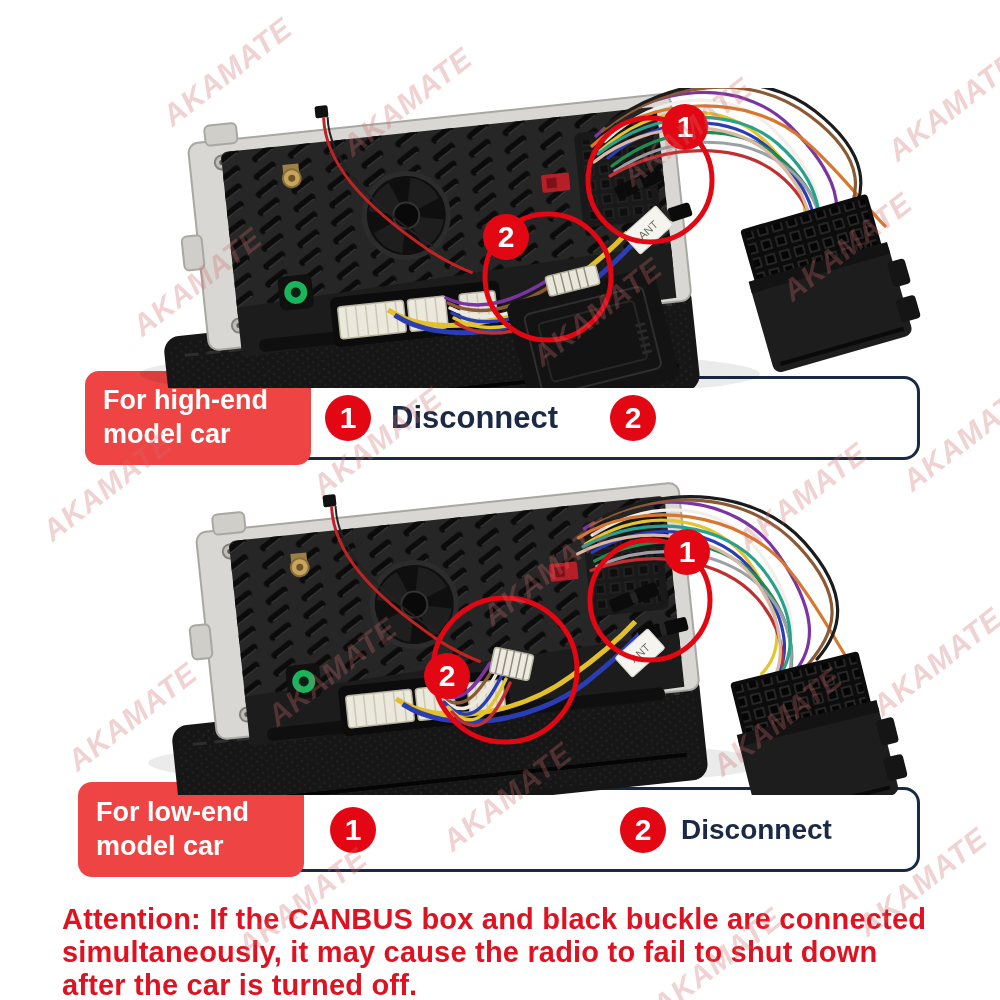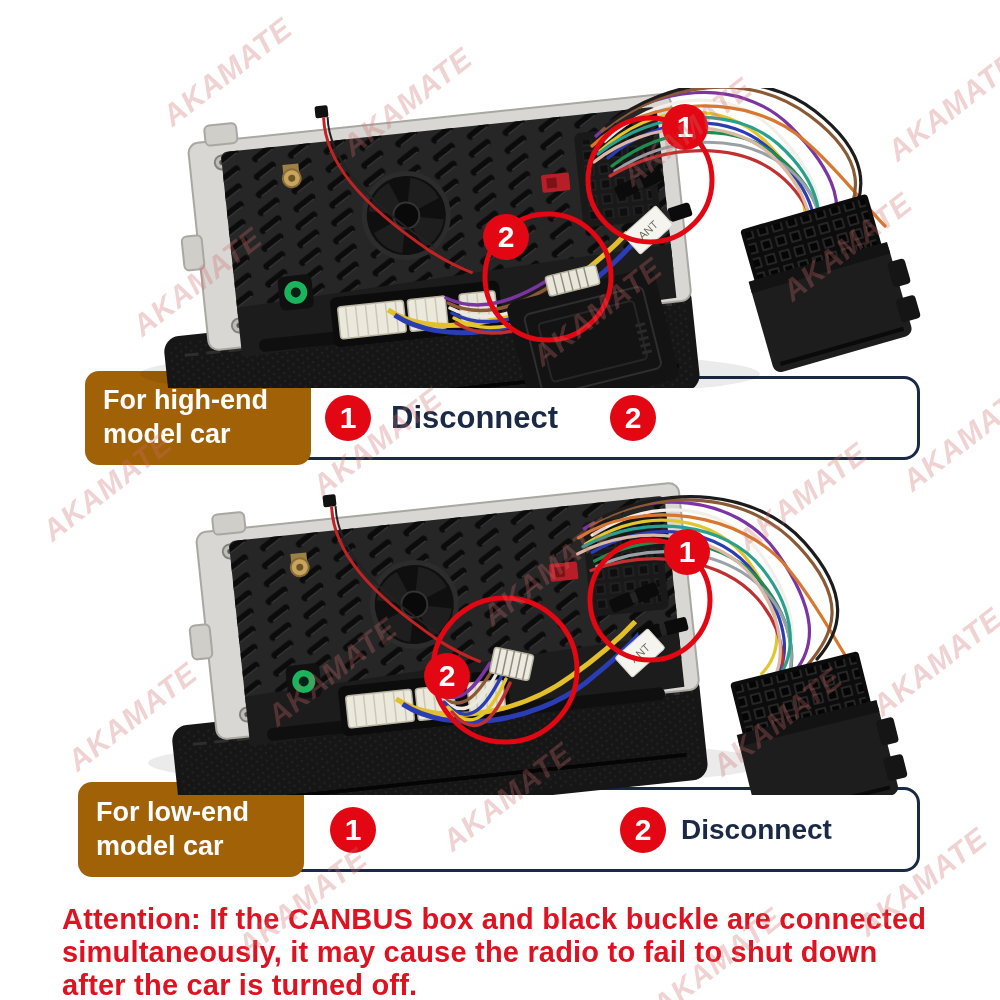--- a/index.html
+++ b/index.html
@@ -5,21 +5,21 @@
   html,body{margin:0;padding:0;background:#fff;}
   .canvas{position:relative;width:1000px;height:1000px;background:#ffffff;overflow:hidden;
           font-family:"Liberation Sans","DejaVu Sans",sans-serif;}
   .page-title{position:absolute;top:16px;left:0;width:1000px;text-align:center;
               font-size:48px;font-weight:700;color:#0d0d0d;letter-spacing:0;z-index:5;}
   .photo{position:absolute;z-index:6;}
   .photo svg{display:block;}
   
   .instr-bar{position:absolute;background:#fff;border:3px solid #1a2946;border-radius:16px;
              box-sizing:border-box;z-index:4;}
-  .model-box{position:absolute;left:-3px;top:-8px;bottom:-8px;width:226px;background:#a16207;
+  .model-box{position:absolute;left:-3px;top:-8px;bottom:-8px;width:226px;background:#ef4444;
              border-radius:14px;color:#fff;display:flex;flex-direction:column;justify-content:center;
              padding-left:18px;box-sizing:border-box;z-index:5;}
   .model-line{font-size:27px;font-weight:700;line-height:1.25;}
   .step-badge{position:absolute;top:50%;transform:translateY(-50%);width:46px;height:46px;border-radius:50%;
               background:#e30613;color:#fff;font-size:30px;font-weight:700;display:flex;align-items:center;
               justify-content:center;}
   .step-label{position:absolute;top:50%;transform:translateY(-50%);color:#1a2946;font-weight:700;white-space:nowrap;text-align:right;}
   
   .marker-badge{position:absolute;width:46px;height:46px;border-radius:50%;background:#e30613;color:#fff;
                 font-size:30px;font-weight:700;display:flex;align-items:center;justify-content:center;z-index:12;}

